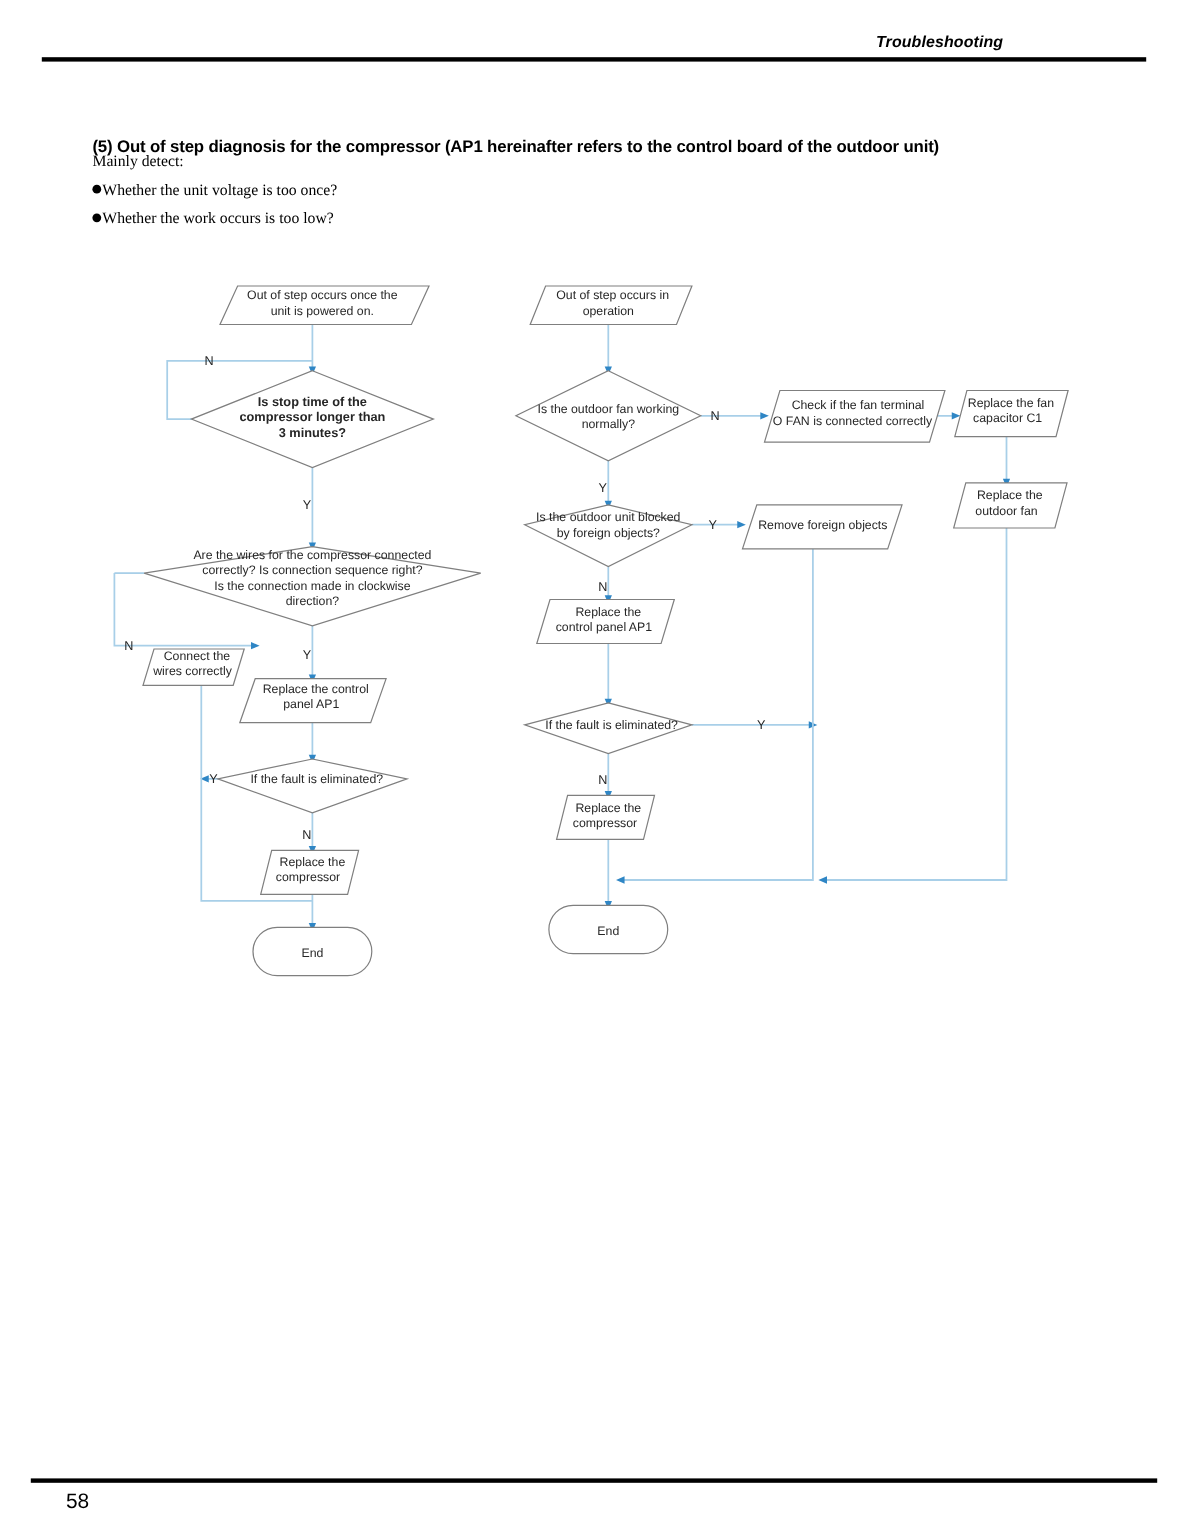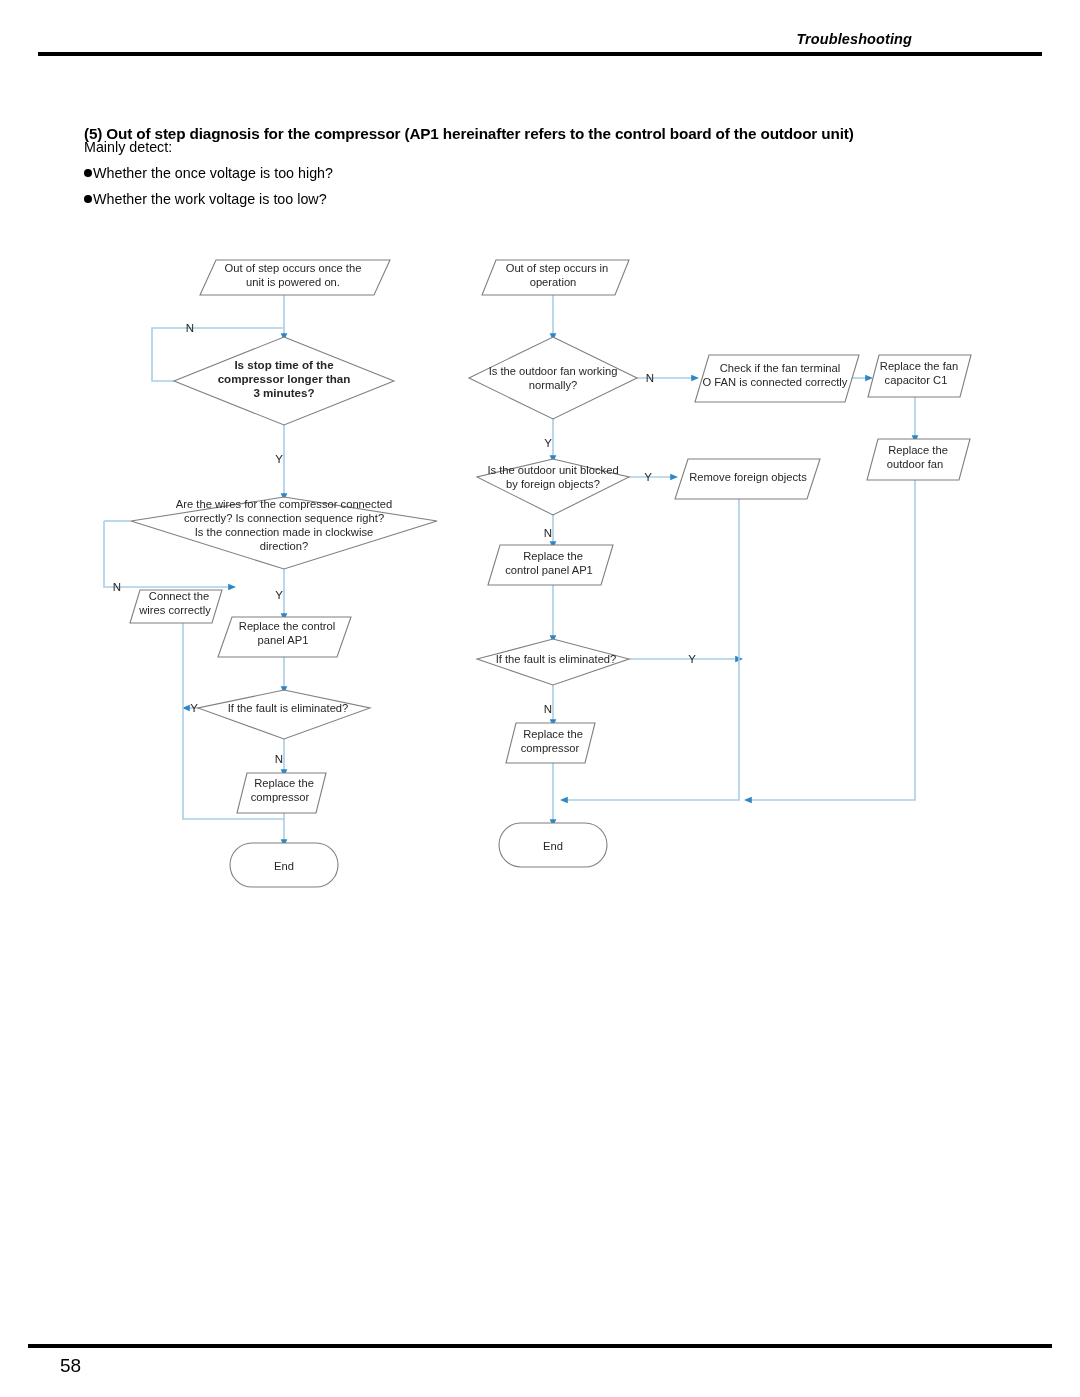--- a/index.html
+++ b/index.html
@@ -55,20 +55,21 @@
     font-size: 15.3px;
     font-weight: bold;
     white-space: nowrap;
     letter-spacing: -0.15px;
     margin-top: 12px;
   }
   .intro-line {
     position: absolute;
     left: 84px;
     font-size: 14.3px;
+    font-family: Liberation Serif, serif;
   }
   .intro-line.l1 { top: 39px; }
   .intro-line.l2 { top: 65px; }
   .intro-line.l3 { top: 91px; }
   .bullet-dot {
     display: inline-block;
     width: 8px; height: 8px;
     border-radius: 50%;
     background: #000;
     margin-right: 1px;
@@ -117,24 +118,24 @@
 
 <div class="page-header">
   <div class="header-title">Troubleshooting</div>
   <div class="header-rule"></div>
 </div>
 
 <div class="intro">
   <div class="intro-heading">(5) Out of step diagnosis for the compressor (AP1 hereinafter refers to the control board of the outdoor unit)</div>
   <div class="intro-line l1">Mainly detect:</div>
   <div class="intro-line l2">
-    <span class="bullet-dot"></span><span>Whether the once voltage is too high?</span>
+    <span class="bullet-dot"></span><span>Whether the unit voltage is too once?</span>
   </div>
   <div class="intro-line l3">
-    <span class="bullet-dot"></span><span>Whether the work voltage is too low?</span>
+    <span class="bullet-dot"></span><span>Whether the work occurs is too low?</span>
   </div>
 </div>
 
 <div class="flow">
 <svg width="1080" height="660" viewBox="0 0 1080 660" xmlns="http://www.w3.org/2000/svg">
   <defs>
     <marker id="ah" markerWidth="9" markerHeight="9" refX="4.2" refY="4.2" orient="auto" markerUnits="userSpaceOnUse">
       <path d="M0.4,0.9 L8.2,4.2 L0.4,7.5 Z" fill="#2f86c5"></path>
     </marker>
   </defs>

